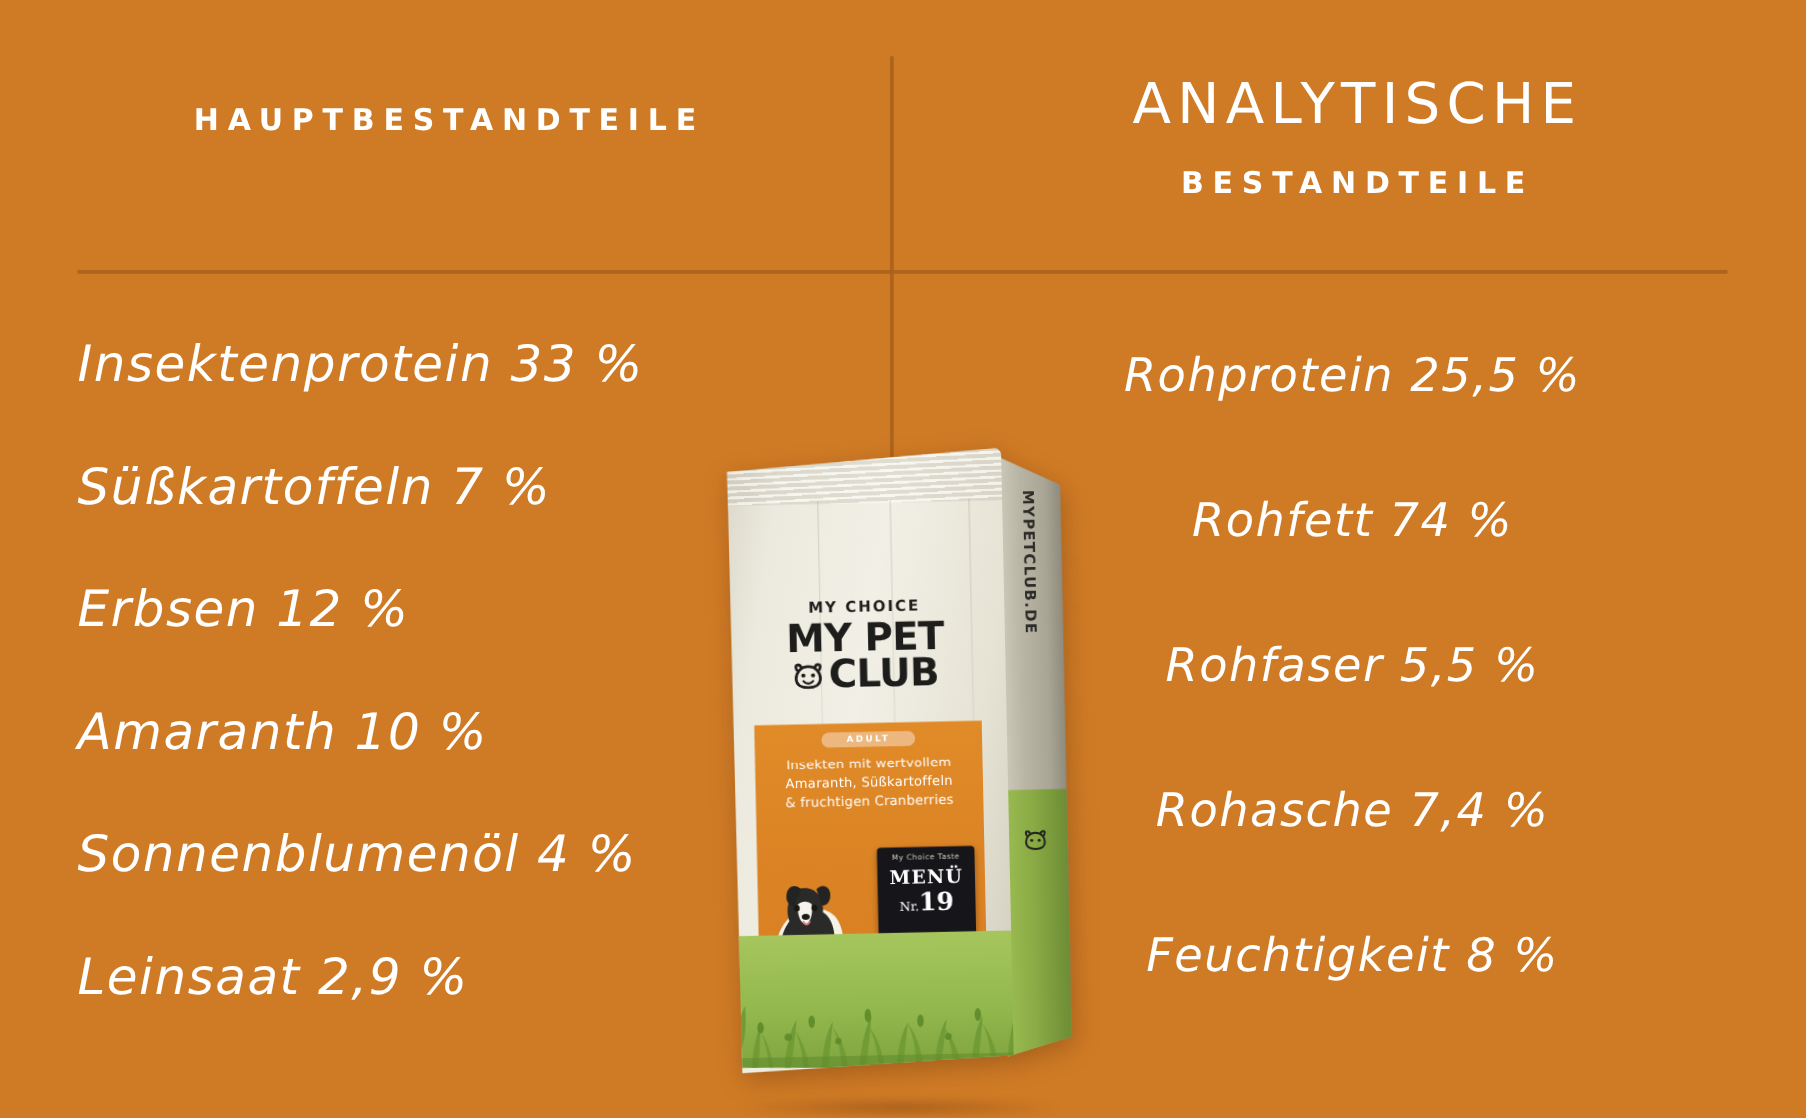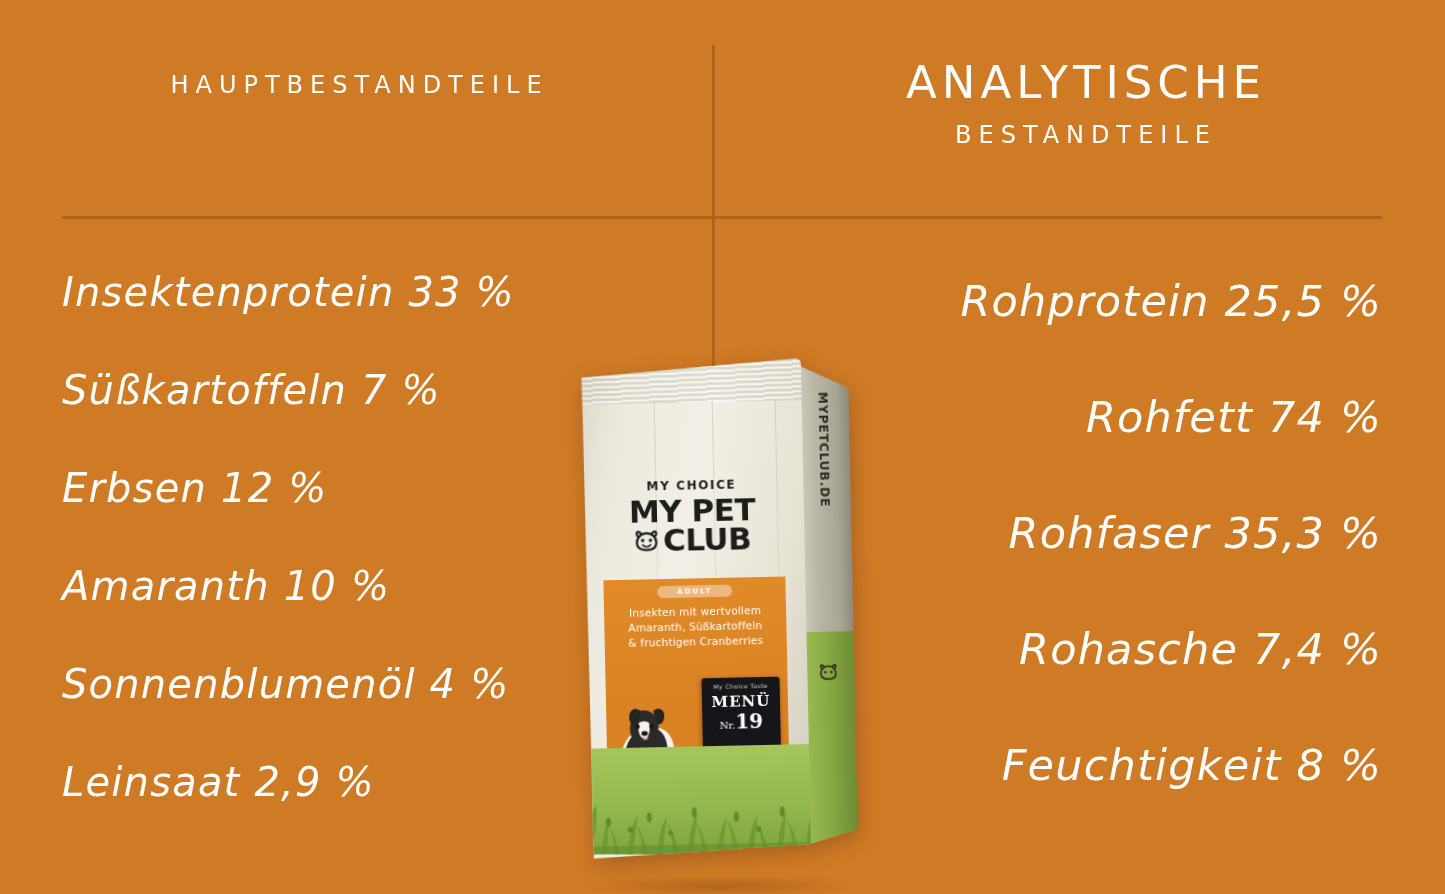--- a/index.html
+++ b/index.html
@@ -25,38 +25,38 @@
   .col-head { position:absolute; text-align:center; color:#fff; }
   .col-head.left  { left:62px;  top:58px;  width:595px; }
   .col-head.right { left:790px; top:58px;  width:592px;text-align:center; }
 
   .head-main {
     font-family:"DejaVu Sans", sans-serif;
     font-size:45px; font-weight:400; letter-spacing:5px;
     line-height:1.1; white-space:nowrap;
   }
   .head-sub {
-    margin-top:13px;
-    font-size:24px; font-weight:400; letter-spacing:7px;
+    margin-top:24px;
+    font-size:24px; font-weight:700; letter-spacing:7px;
     white-space:nowrap;
   }
 
   
   .list { position:absolute; color:#fff;font-style:italic; }
   .list.left  { left:62px;  top:243px; width:600px; text-align:left; }
   .list.right { left:782px; top:243px; width:600px; text-align:right; }
 
   .row {
     font-family:"DejaVu Sans", sans-serif;
     font-weight:400;
     letter-spacing:1.2px;
     white-space:nowrap;
   }
   .list.left .row  { font-size:40px; line-height:98px; }
-  .list.right .row { font-size:43px; line-height:116px; }
+  .list.right .row { font-size:37px; line-height:116px;text-align:center; }
 
   
   .bag-wrap { position:absolute; left:560px; top:352px; width:330px; height:542px; }
 
   .bag {
     position:absolute; left:22px; top:8px; width:265px; height:496px;
     transform: rotate(-1.2deg);
     filter: drop-shadow(2px 6px 10px rgba(90,45,10,.35));
   }
   
@@ -208,21 +208,21 @@
     <div class="row">Süßkartoffeln 7 %</div>
     <div class="row">Erbsen 12 %</div>
     <div class="row">Amaranth 10 %</div>
     <div class="row">Sonnenblumenöl 4 %</div>
     <div class="row">Leinsaat 2,9 %</div>
   </div>
 
   <div class="list right">
     <div class="row">Rohprotein 25,5 %</div>
     <div class="row">Rohfett 74 %</div>
-    <div class="row">Rohfaser 35,3 %</div>
+    <div class="row">Rohfaser 5,5 %</div>
     <div class="row">Rohasche 7,4 %</div>
     <div class="row">Feuchtigkeit 8 %</div>
   </div>
 
   <div class="bag-wrap">
     <div class="bag-shadow"></div>
 
     <div class="bag">
 
       <div class="bag-side">

